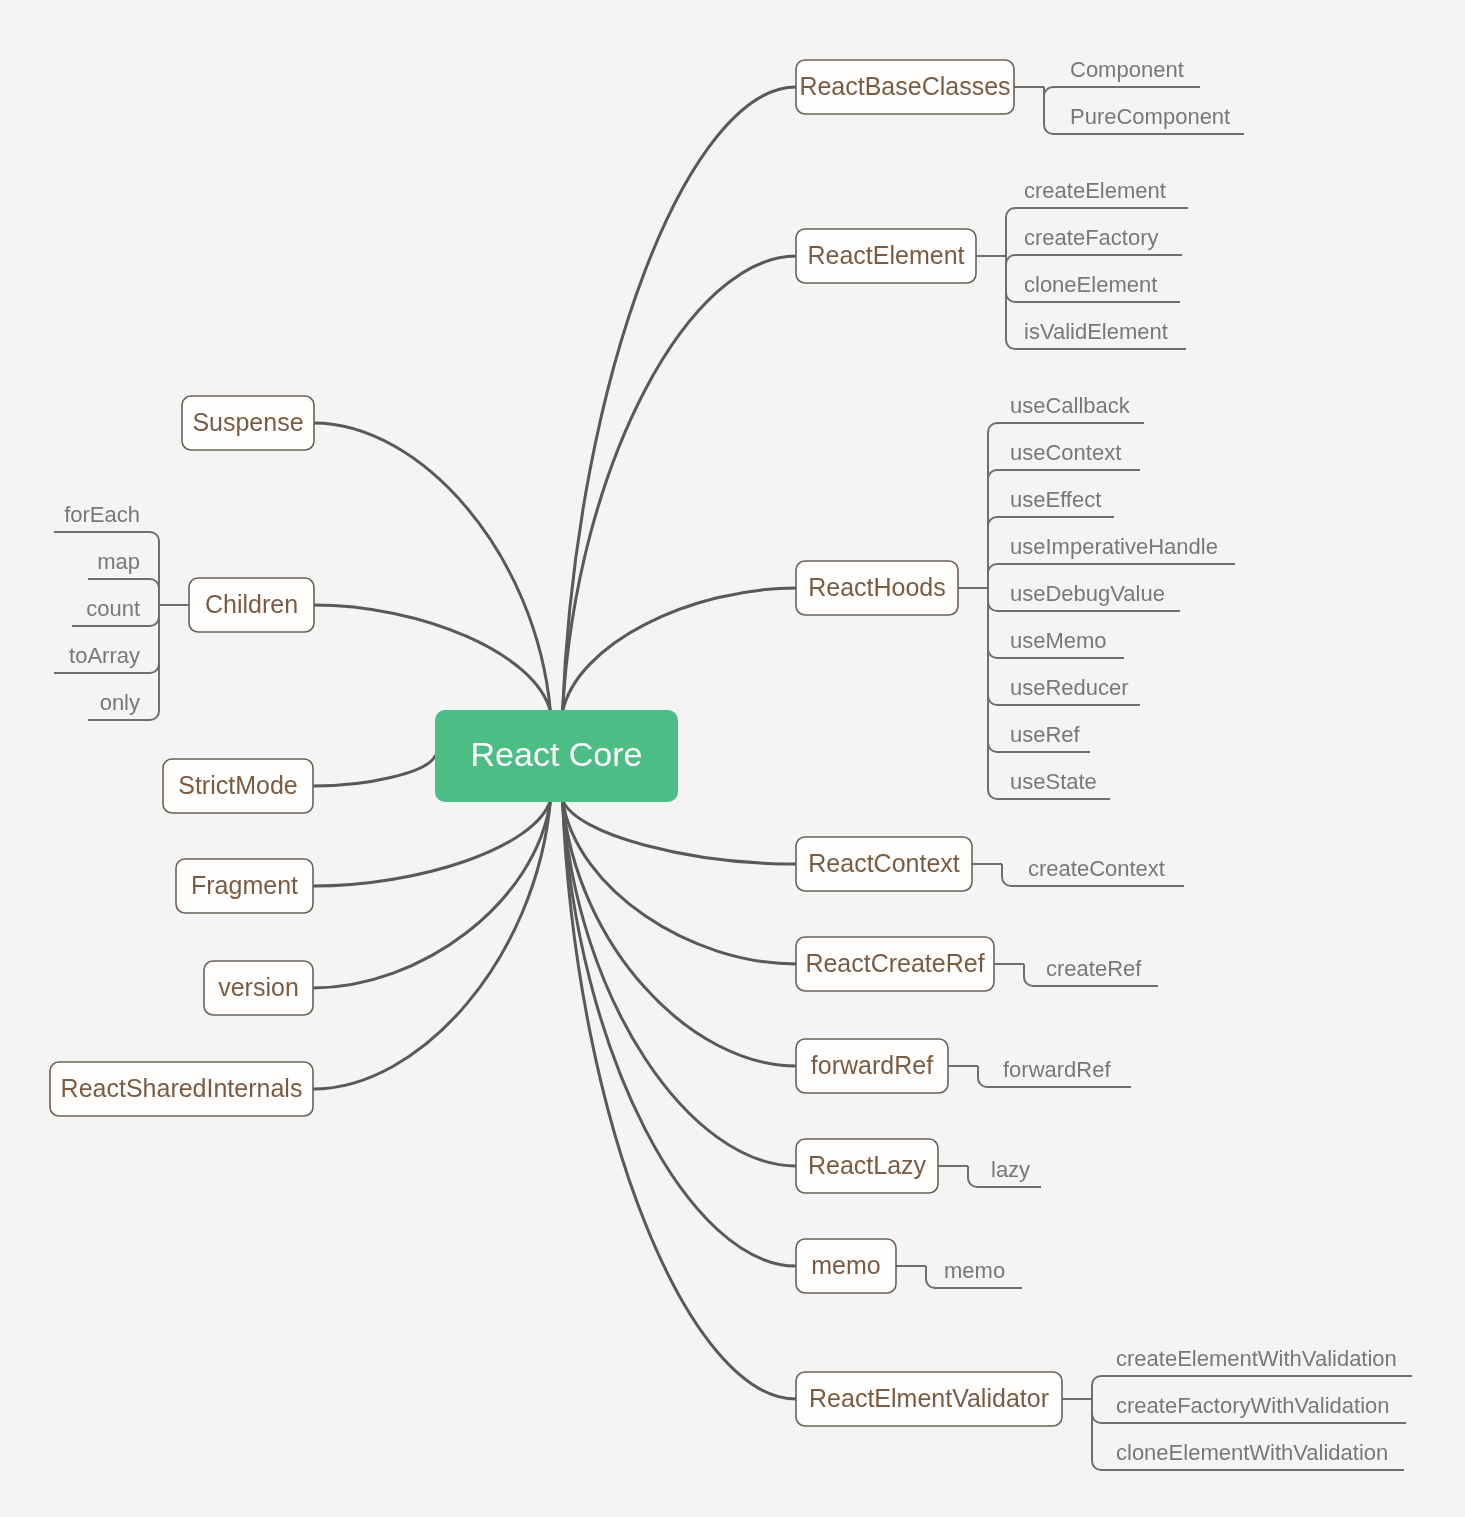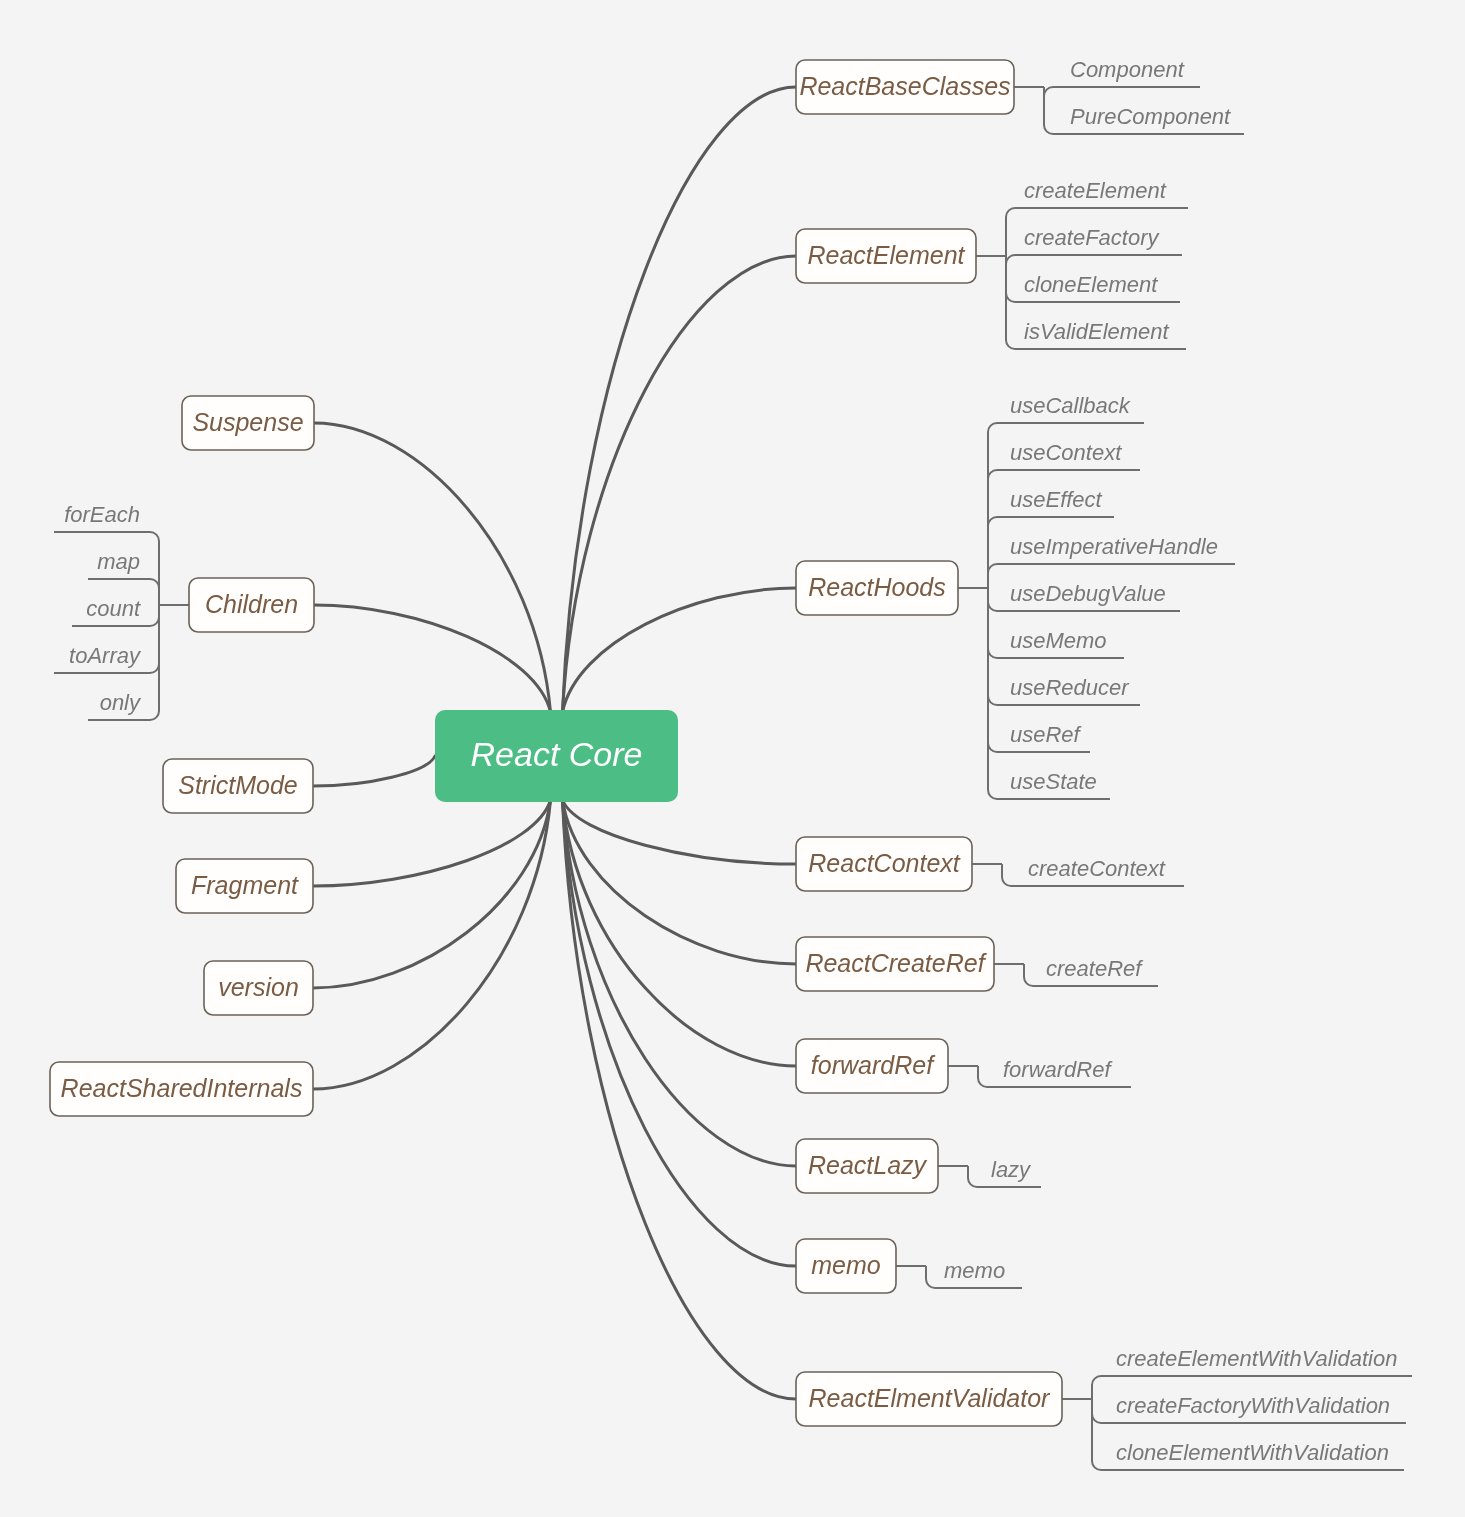--- a/index.html
+++ b/index.html
@@ -12,21 +12,20 @@
     width: 1465px;
     height: 1517px;
     overflow: hidden;
     font-family: "Liberation Sans", sans-serif;
   }
   #mindmap-root {
     position: relative;
     width: 1465px;
     height: 1517px;
     background: #f4f4f4;
-    font-style: italic;
   }
   #mindmap-svg {
     position: absolute;
     top: 0;
     left: 0;
     width: 1465px;
     height: 1517px;
     display: block;
   }
   .branch-link {

